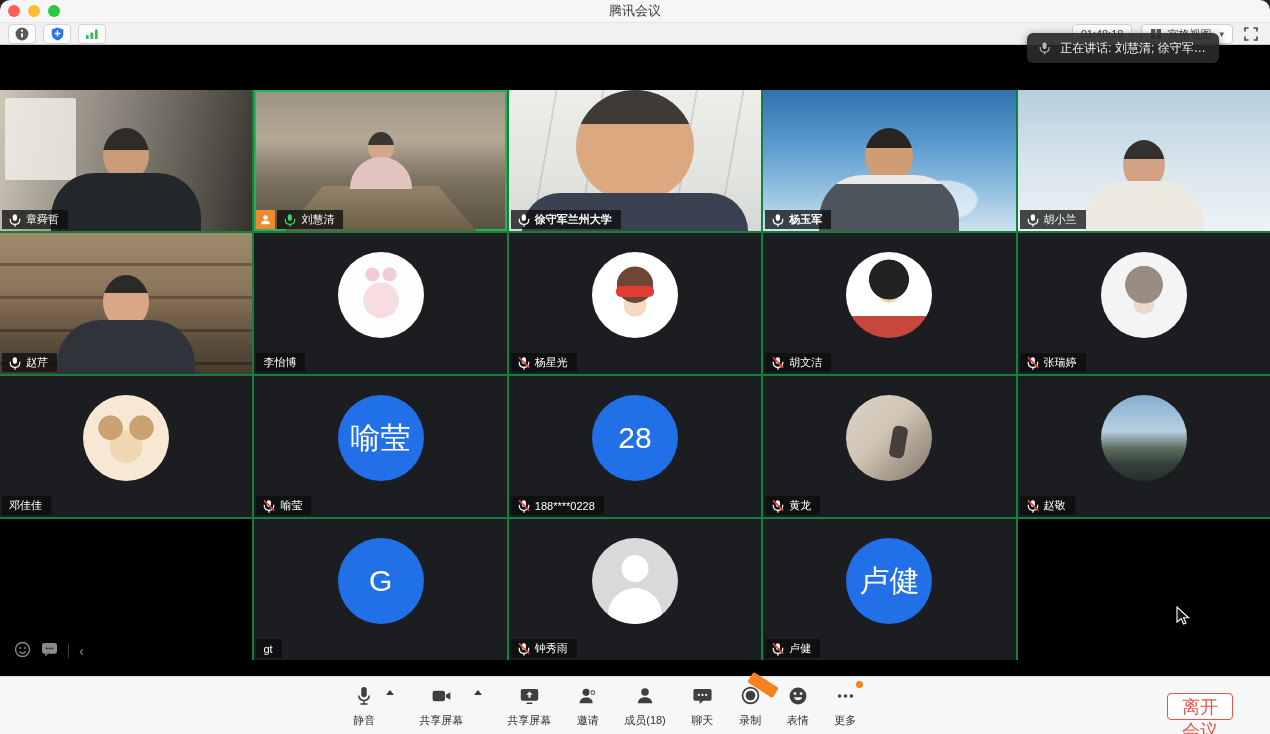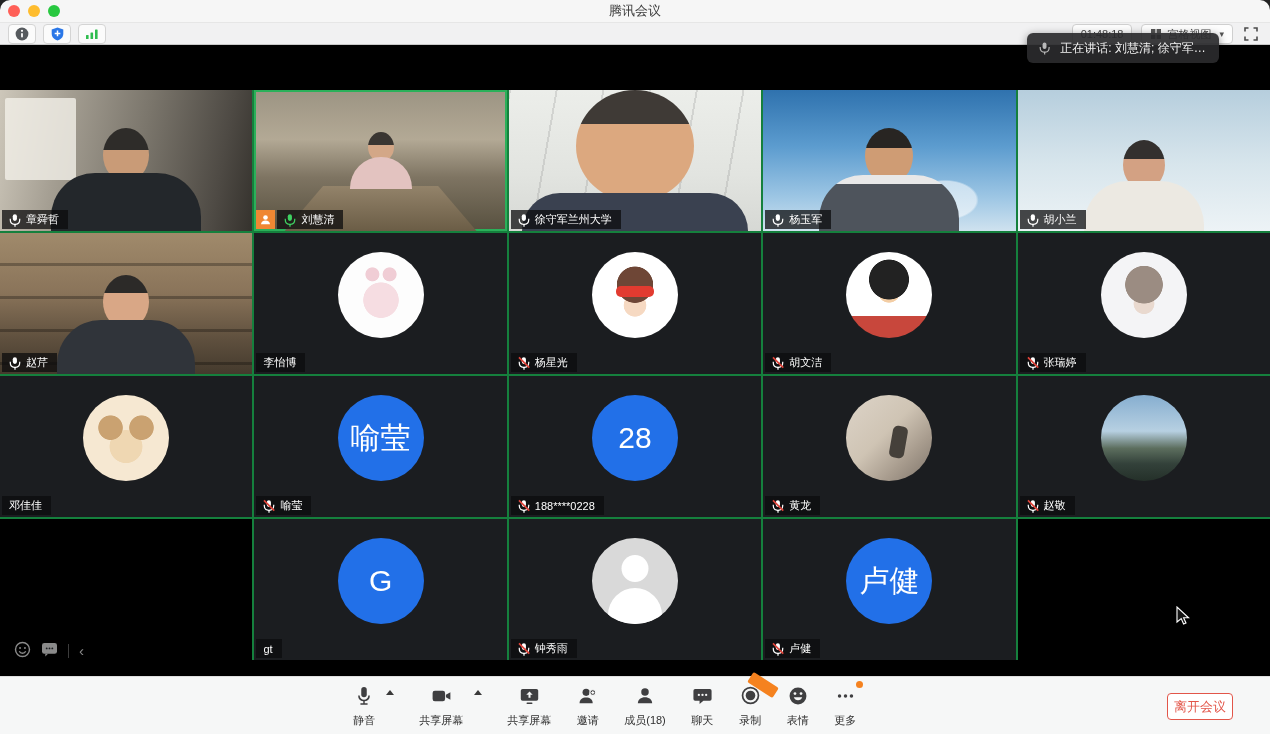--- a/index.html
+++ b/index.html
@@ -74,27 +74,27 @@
   .scene-man-room-gray::before{content:'';position:absolute;left:2%;top:6%;width:28%;height:58%;
     background:rgba(242,240,232,.8);border-radius:2px;}
   .scene-man-room-gray .p-head{width:46px;height:54px;background:linear-gradient(180deg,#2e2c29 0 40%,#c99b77 40%);}
   .scene-man-room-gray .p-torso{width:150px;height:58px;background:#23272b;}
   .scene-conference-room{background:linear-gradient(180deg,#9c9483 0%,#b3a995 35%,#7e7462 62%,#57503f 100%);}
   .scene-conference-room::after{content:'';position:absolute;left:12%;right:12%;bottom:0;height:32%;
     background:linear-gradient(180deg,#93836a,#6b5d46);clip-path:polygon(20% 0,80% 0,100% 100%,0 100%);}
   .scene-conference-room .person{bottom:30%;z-index:3;}
   .scene-conference-room .p-head{width:26px;height:30px;background:linear-gradient(180deg,#3a3632 0 42%,#d3a787 42%);}
   .scene-conference-room .p-torso{width:62px;height:32px;background:#e3c3c0;margin-top:-5px;}
-  .scene-closeup-office{background:linear-gradient(180deg,#eceeea 0%,#e2e4e0 60%,#d6d8d4 100%);}
+  .scene-closeup-office{background:linear-gradient(180deg,#eceeea 0%,#e2e4e0 60%,#d6d8d4 100%);font-weight:bold;}
   .scene-closeup-office::before{content:'';position:absolute;inset:0;
     background:repeating-linear-gradient(100deg,rgba(140,140,140,.25) 0 2px,transparent 2px 46px);}
   .scene-closeup-office .p-head{width:118px;height:112px;background:linear-gradient(180deg,#3f3a36 0 30%,#dca87f 30%);}
   .scene-closeup-office .p-torso{width:226px;height:38px;background:#3a4150;}
   .scene-blue-sky{background:radial-gradient(ellipse at 72% 78%,rgba(255,255,255,.55) 0 12%,transparent 13%),
-    linear-gradient(180deg,#2f72ae 0%,#5c9ccf 40%,#9dc6e4 76%,#cfe2ef 100%);}
+    linear-gradient(180deg,#2f72ae 0%,#5c9ccf 40%,#9dc6e4 76%,#cfe2ef 100%);font-weight:bold;}
   .scene-blue-sky .p-head{width:48px;height:56px;background:linear-gradient(180deg,#282522 0 36%,#cf9c74 36%);}
   .scene-blue-sky .p-torso{width:140px;height:56px;background:linear-gradient(180deg,#e8e8e8 0 16%,#4e545c 16%);}
   .scene-pale-blue{background:linear-gradient(180deg,#b6cedd 0%,#d7e5ec 52%,#edf3f6 100%);}
   .scene-pale-blue .p-head{width:42px;height:50px;background:linear-gradient(180deg,#33302e 0 38%,#d3a183 38%);}
   .scene-pale-blue .p-torso{width:120px;height:50px;background:#ece9e2;}
   .scene-home-shelf{background:linear-gradient(180deg,#a08a6b 0%,#8a745a 42%,#5f503e 75%,#443a2d 100%);}
   .scene-home-shelf::before{content:'';position:absolute;inset:0;
     background:repeating-linear-gradient(180deg,transparent 0 30px,rgba(0,0,0,.28) 30px 33px);}
   .scene-home-shelf .p-head{width:46px;height:54px;background:linear-gradient(180deg,#2c2a28 0 34%,#d9a786 34%);}
   .scene-home-shelf .p-torso{width:138px;height:54px;background:#30343a;}
@@ -107,21 +107,21 @@
   .tb-center{display:flex;align-items:center;justify-content:center;height:100%;gap:25px;padding-right:60px;}
   .tb-btn{display:flex;flex-direction:column;align-items:center;cursor:pointer;}
   .tb-ico{height:27px;display:flex;align-items:flex-end;justify-content:center;position:relative;}
   .tb-label{margin-top:2px;font-size:11px;color:#2f2f2f;white-space:nowrap;}
   .tb-caret{width:0;height:0;border-left:4px solid transparent;border-right:4px solid transparent;
             border-bottom:5px solid #3a3a3a;margin:0 0 26px -14px;cursor:pointer;}
   .ribbon{position:absolute;top:-5px;right:-16px;width:30px;height:12px;background:#f5821f;
           transform:rotate(33deg);border-radius:2px;}
   .dotbadge{position:absolute;top:-3px;right:-6px;width:7px;height:7px;border-radius:50%;background:#f5821f;}
   .leave{position:absolute;right:37px;top:16px;width:66px;height:27px;background:#fff;
-         border:1px solid #e25549;border-radius:4px;color:#e25549;font-size:13px;
+         border:1px solid #e25549;border-radius:4px;color:#e25549;font-size:18px;
          font-family:inherit;cursor:pointer;}
   
   .cursor{position:absolute;left:1176px;top:606px;z-index:50;}
 </style>
 </head>
 <body>
 
 <div class="app">
 
   <div class="titlebar">

